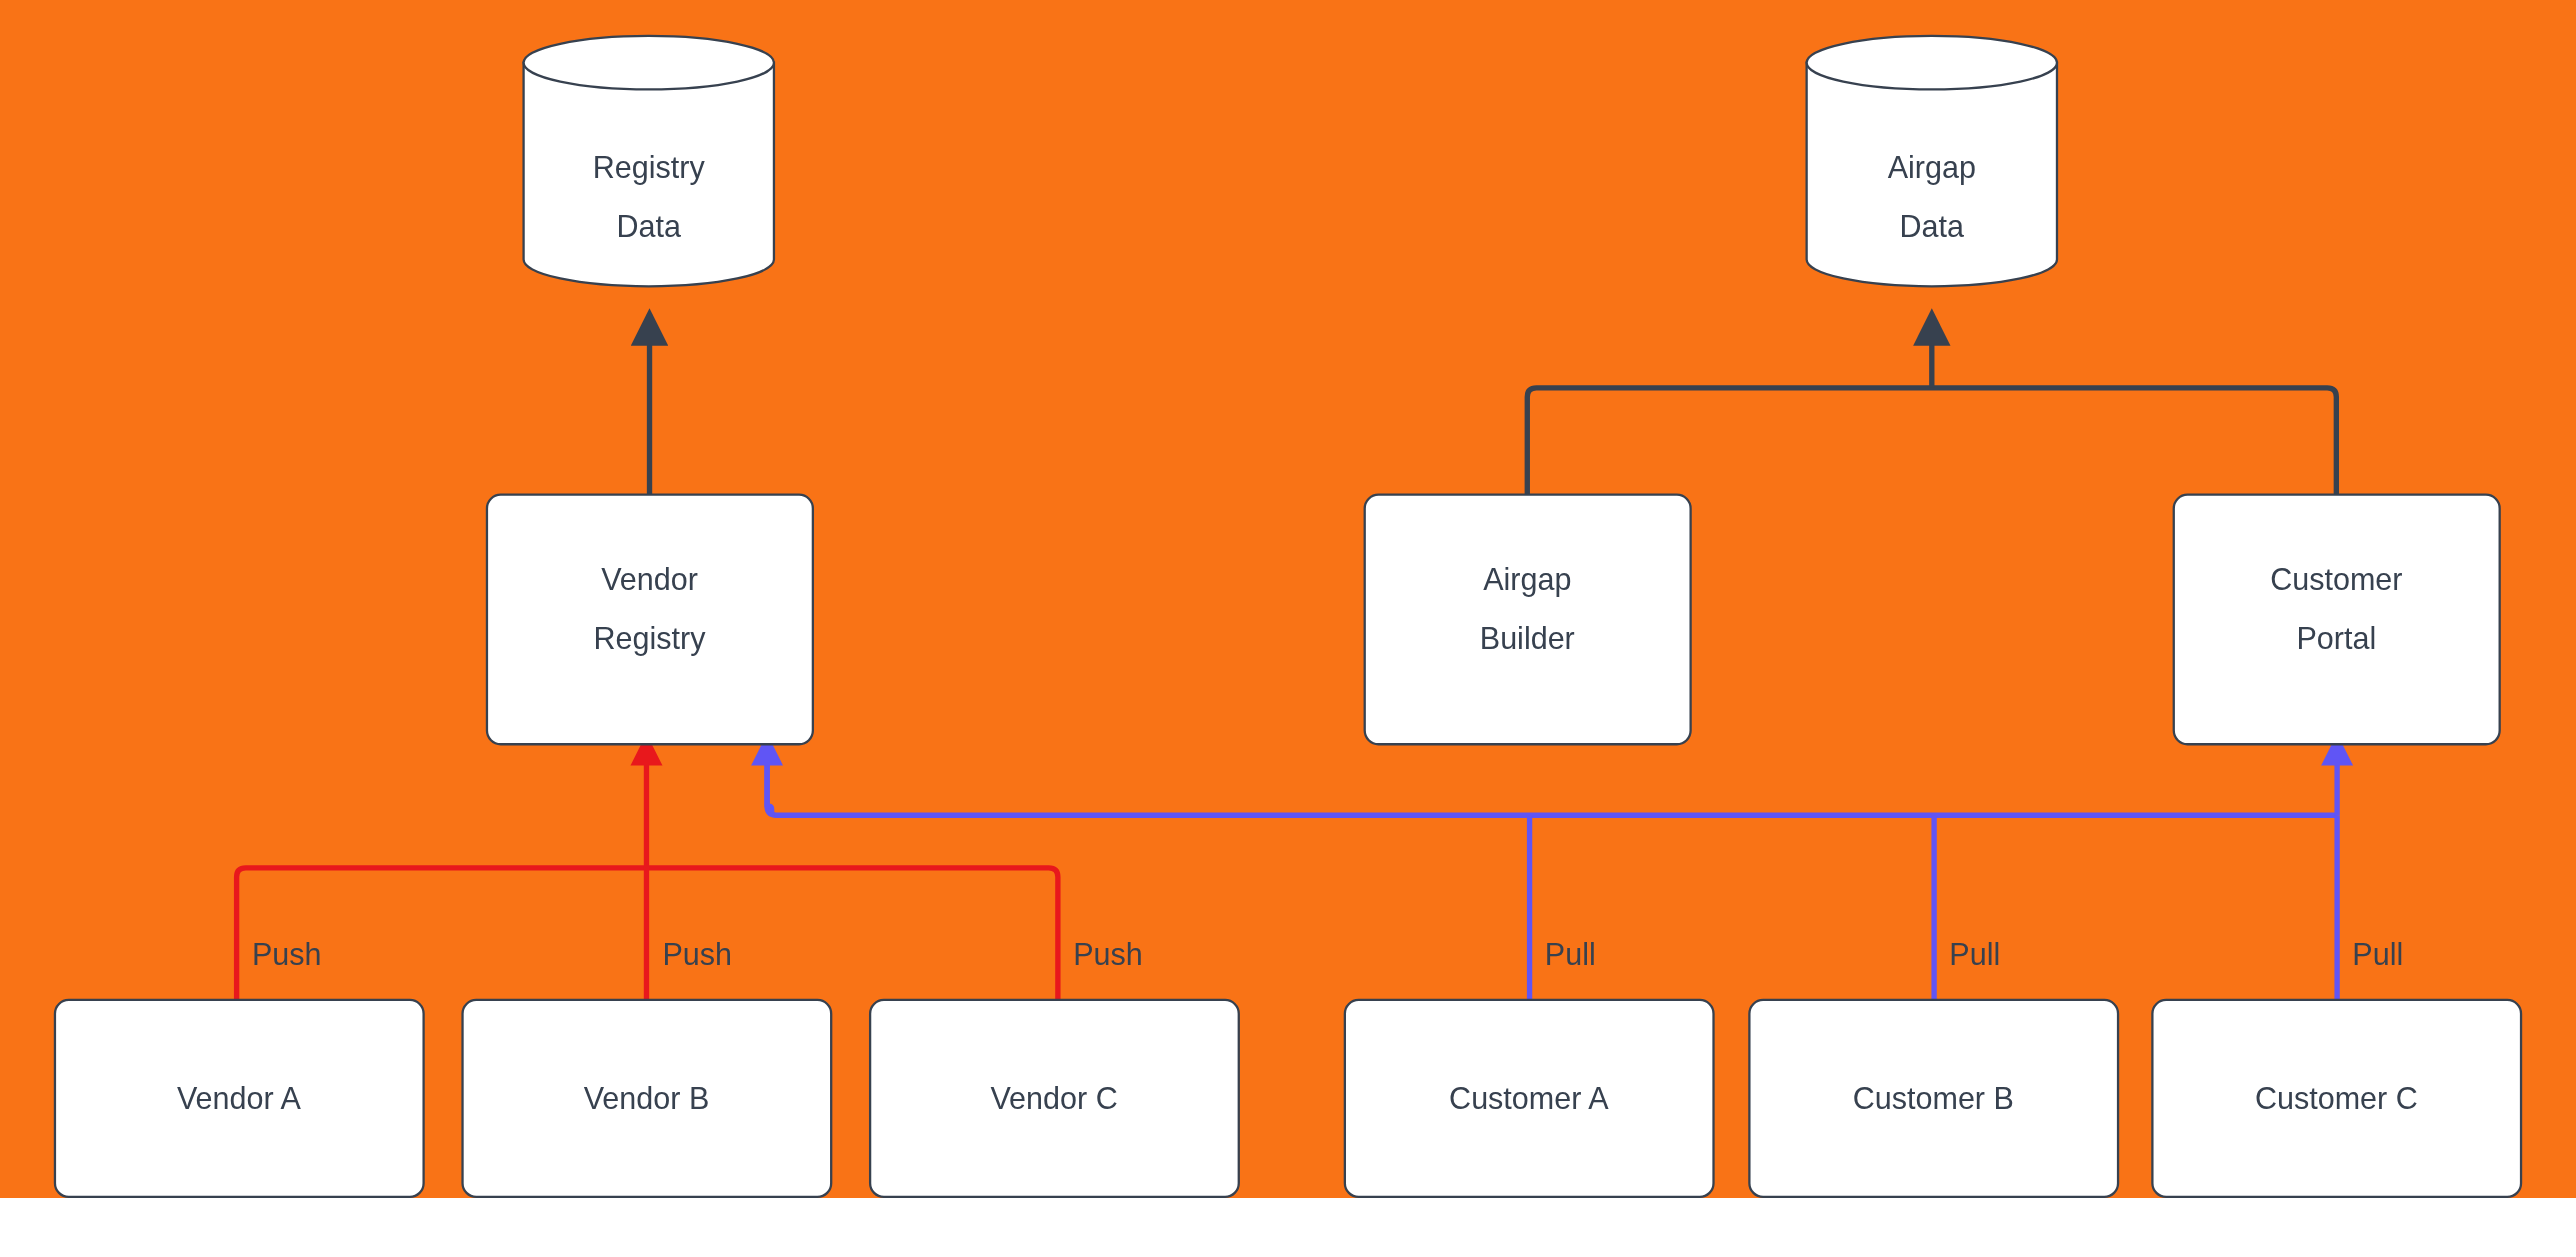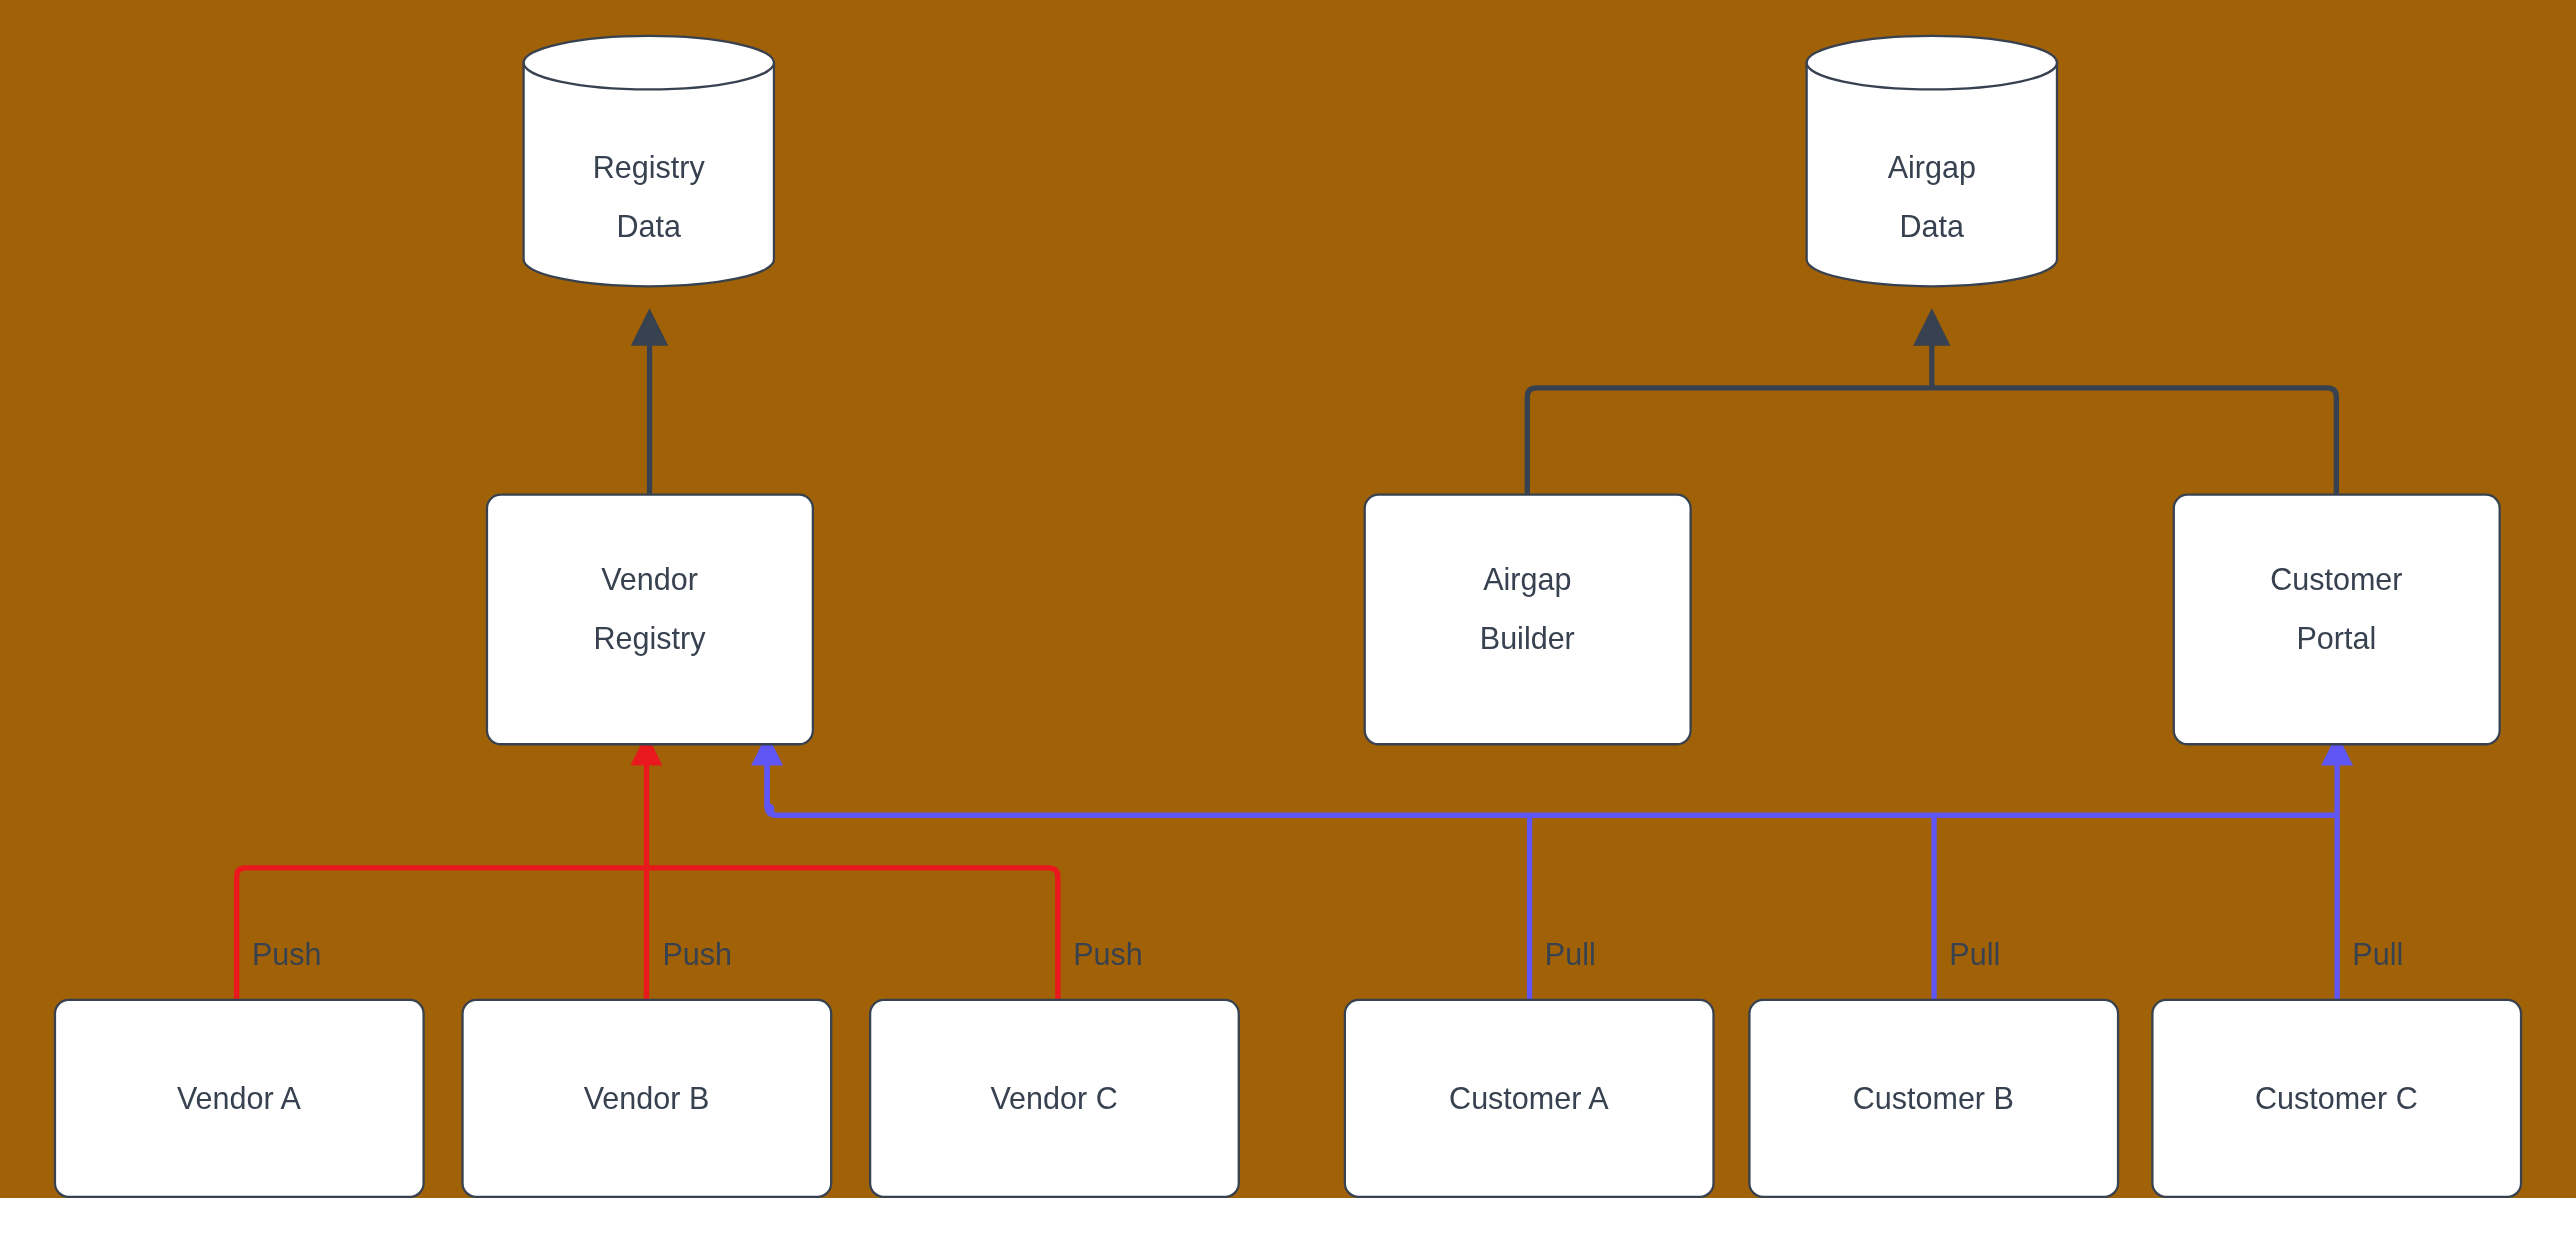--- a/index.html
+++ b/index.html
@@ -10,21 +10,21 @@
   body {
     width: 2576px;
     height: 1258px;
     font-family: "Liberation Sans", sans-serif;
     overflow: hidden;
   }
   #diagram-root {
     position: relative;
     width: 2576px;
     height: 1198px;
-    background: #a16207;
+    background: #f97316;
     text-decoration: underline;
   }
   #diagram-svg {
     position: absolute;
     left: 0;
     top: 0;
     width: 2576px;
     height: 1258px;
   }
   .node-label {

